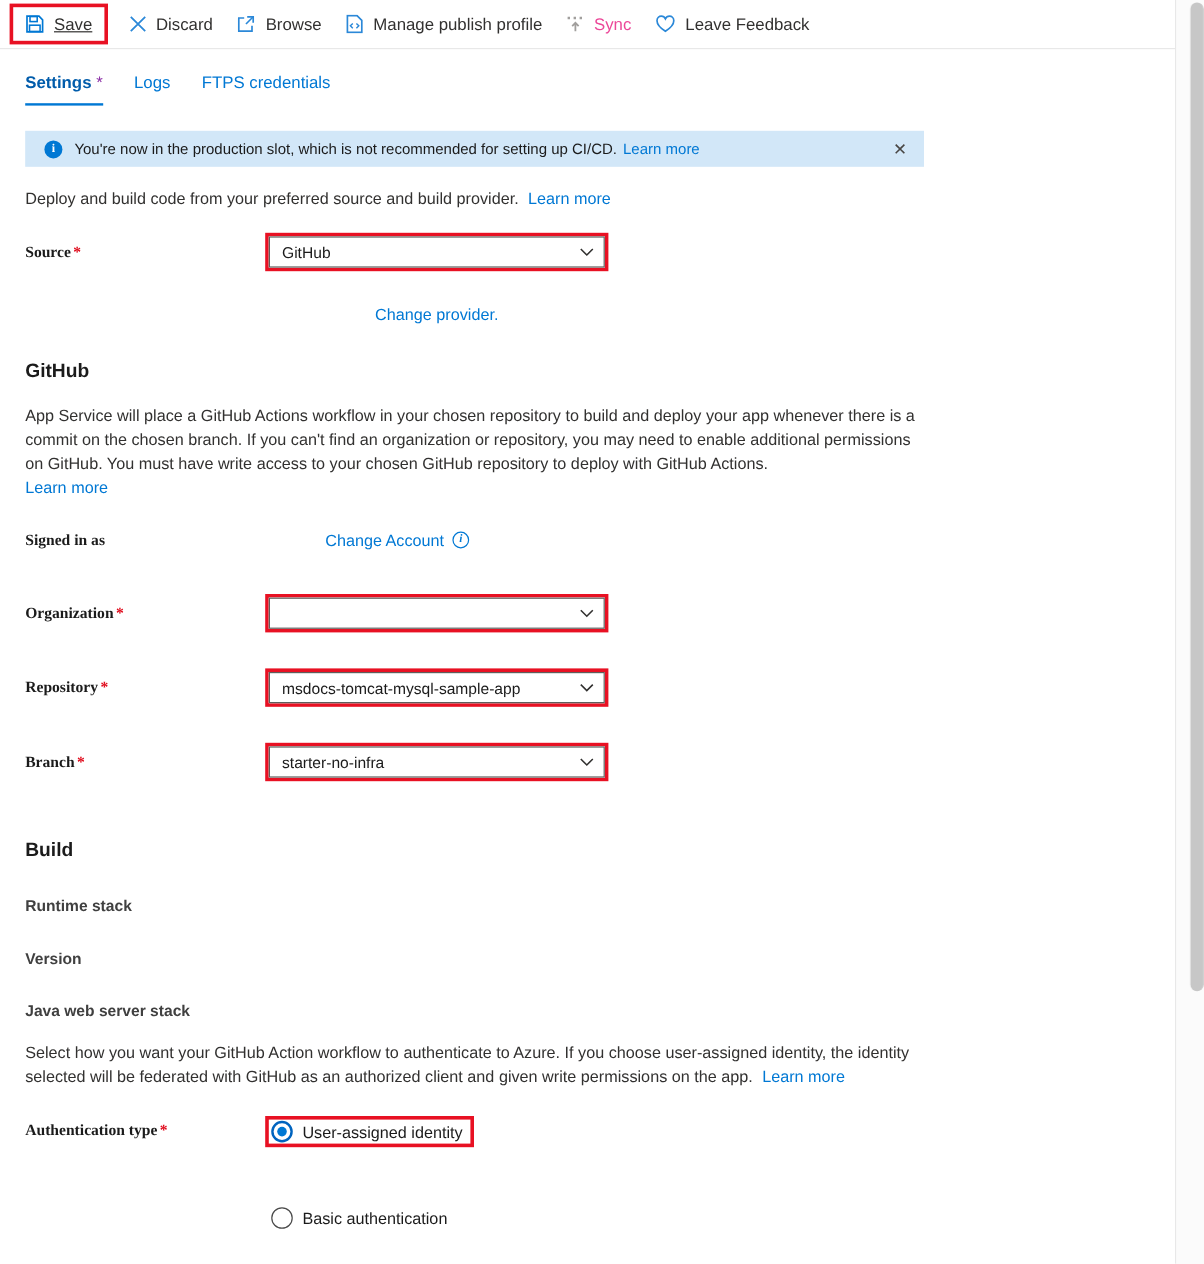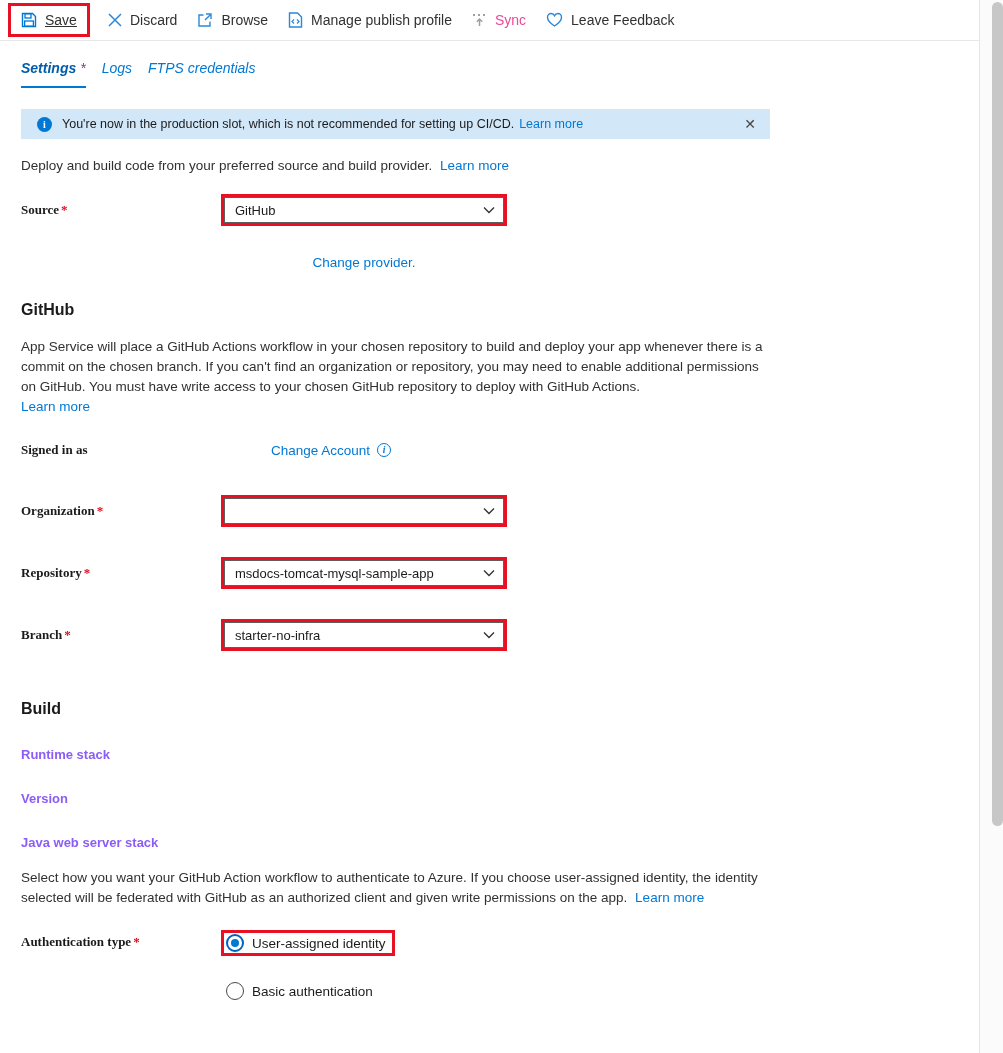--- a/index.html
+++ b/index.html
@@ -9,21 +9,21 @@
   
   .toolbar { height:41px; display:flex; align-items:center; padding-left:8px;
     border-bottom:1px solid #e8e8e8; width:990px; }
   .tb-btn { display:flex; align-items:center; gap:8px; font-size:14px; color:#323130;
     padding:6px 10px; cursor:pointer; white-space:nowrap; }
   .tb-btn .ticon { display:flex; align-items:center; }
   .tb-btn.disabled { color:#ec4899; cursor:default; }
   .annotate-save { border:3px solid #e81123; margin-right:8px;text-decoration:underline; }
 
   
-  .tabs { display:flex; gap:16px; padding:19px 4px 0 21px;font-style:italic; }
+  .tabs { display:flex; gap:26px; padding:19px 4px 0 21px; }
   .tab { font-size:14px; color:#0078d4; padding-bottom:10px; cursor:pointer; }
   .tab.active { color:#015cab; font-weight:bold; border-bottom:2px solid #0078d4; }
   .tab .dirty { color:#8a2da5; font-weight:normal; margin-left:4px; }
 
   
   .content { padding-left:21px; width:791px; }
 
   .banner { margin-top:21px; width:749px; height:30px; background:#d2e7f8;
     display:flex; align-items:center; padding:0 10px 0 16px; font-size:12.5px; color:#1b1b1b; }
   .banner .info-i { width:15px; height:15px; border-radius:50%; background:#0078d4; color:#fff;
@@ -53,26 +53,26 @@
 
   .signedin-row { display:flex; align-items:center; margin-top:25px; }
   .signedin-row .acct { margin-left:50px; font-size:13.5px; display:flex; align-items:center; gap:7px; }
   .info-o { width:14px; height:14px; border-radius:50%; border:1px solid #0078d4; color:#0078d4;
     font-size:9.5px; display:flex; align-items:center; justify-content:center;
     font-family:"Liberation Serif", serif; font-style:italic; font-weight:bold; }
 
   .gap-lg { margin-top:37px; }
   .gap-md { margin-top:30px; }
 
-  .build-label { margin-top:29px; font-size:13px; font-weight:bold; color:#8b5cf6; }
+  .build-label { margin-top:29px; font-size:13px; font-weight:bold; color:#404040; }
   h2.build-h { margin-top:49px; }
   h2.auth-h { margin-top:39px; font-size:15px; }
 
   .auth-row { display:flex; align-items:flex-start; margin-top:22px; }
-  .radio-group { display:flex; flex-direction:column; gap:0; }
+  .radio-group { display:flex; flex-direction:column; gap:24px; }
   .radio-opt { display:flex; align-items:center; gap:8px; font-size:13.5px; color:#1b1b1b; cursor:pointer; }
   .annotate-radio { border:3px solid #e81123; padding:1px 6px 1px 2px; }
   .radio { width:18px; height:18px; border-radius:50%; flex:none; position:relative; }
   .radio.sel { border:2px solid #0064bf; }
   .radio.sel::after { content:""; position:absolute; left:3px; top:3px; width:8px; height:8px;
     border-radius:50%; background:#0078d4; }
   .radio.unsel { border:1.5px solid #4a4a4a; }
 
   
   .sb-divider { position:fixed; top:0; right:23px; width:1px; height:1053px; background:#e5e5e5; }

